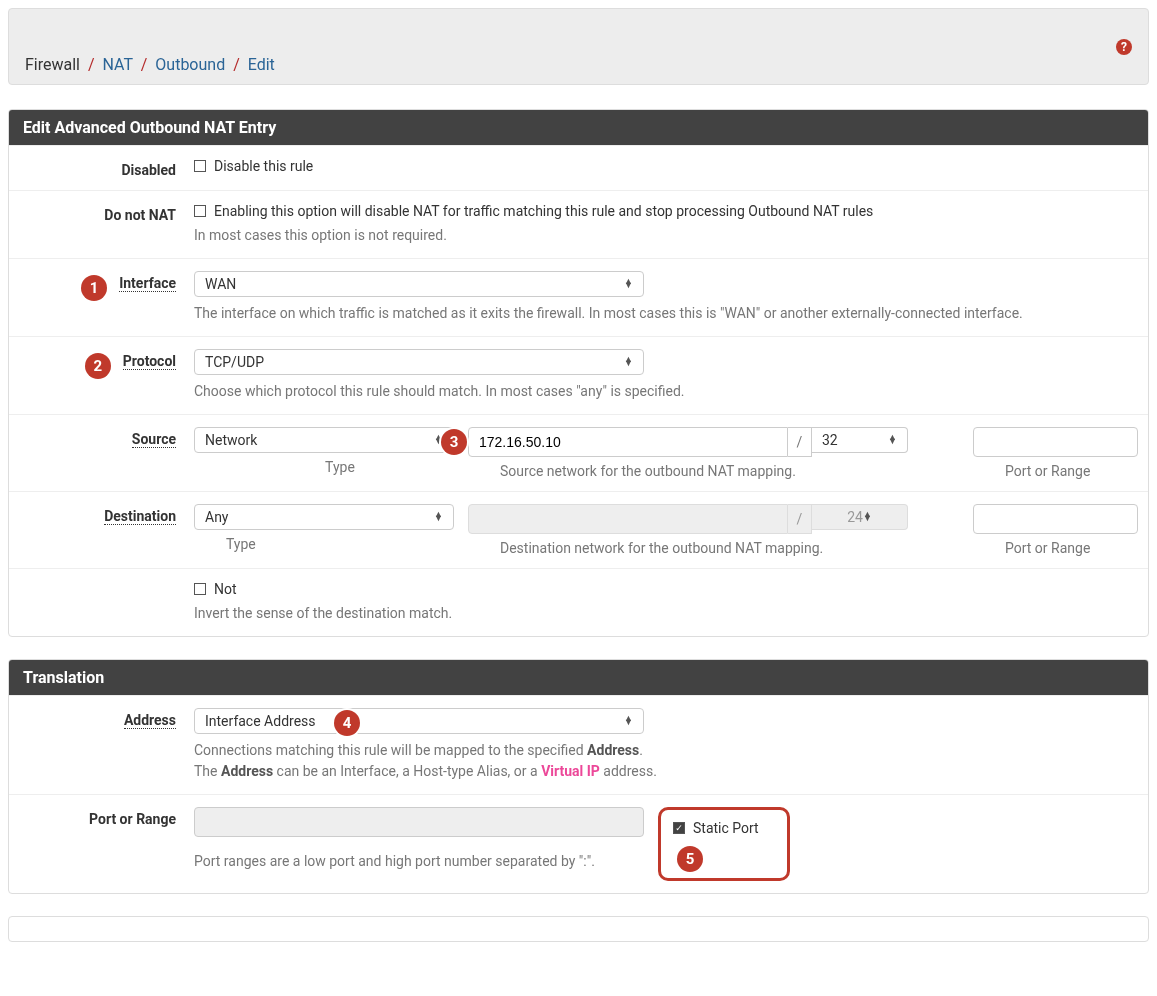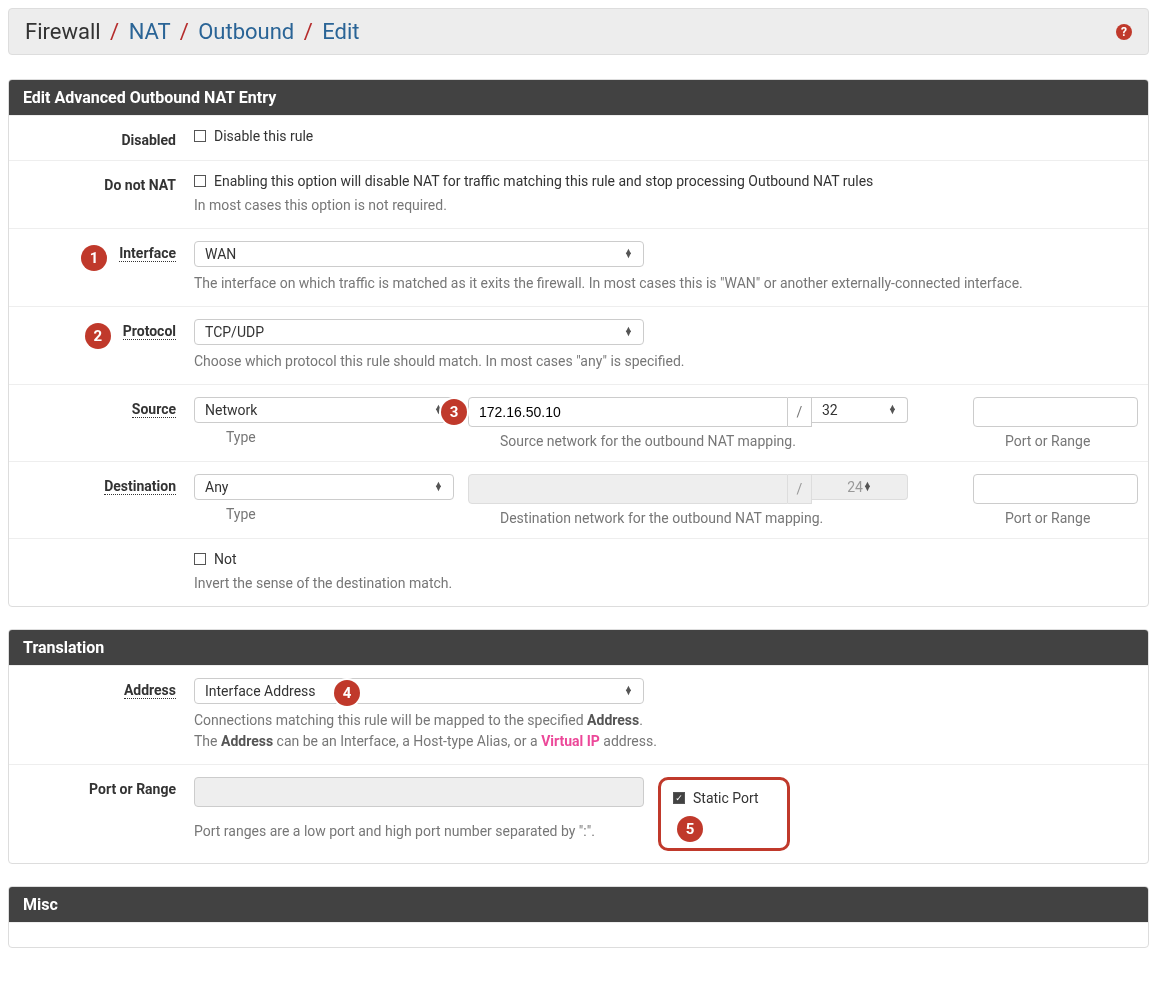--- a/index.html
+++ b/index.html
@@ -19,22 +19,23 @@
     display: flex;
     align-items: center;
     justify-content: space-between;
     background: #ededed;
     border: 1px solid #ddd;
     border-radius: 4px;
     padding: 10px 16px;
     margin: 8px 0 24px 0;
   }
   .breadcrumb {
-    font-size: 22px;
+    font-size: 16px;
     font-weight: 400;
+    margin-top: 36px;
   }
   .breadcrumb .sep { color: #b52b2b; margin: 0 4px;}
   .breadcrumb .bc-static { color: #333; }
   .breadcrumb .bc-link { color: #2a6496; }
   .help-icon {
     width: 16px; height: 16px;
     border-radius: 50%;
     background: #c0392b;
     color: #fff;
     font-size: 12px;
@@ -257,21 +258,21 @@
           <span class="arr">▲<br>▼</span>
         </div>
         <div class="hint">Choose which protocol this rule should match. In most cases "any" is specified.</div>
       </div>
     </div>
 
     <div class="form-row">
       <div class="form-label"><span class="underline">Source</span></div>
       <div class="form-content">
         <div class="row-flex">
-          <div class="col" style="width:260px; position:relative;">
+          <div class="col" style="width:260px; position:relative;text-align:center;">
             <div class="select">
               <span>Network</span>
               <span class="arr">▲<br>▼</span>
             </div>
             <span class="badge-inline" style="right:-13px; top:2px;">3</span>
             <div class="subhint">Type</div>
           </div>
           <div class="col" style="flex:0 0 452px;">
             <div class="net-group">
               <input class="text-input" style="width: 320px;" value="172.16.50.10">
@@ -369,21 +370,20 @@
               <span>Static Port</span>
             </label>
             <span class="badge-inline">5</span>
           </div>
         </div>
       </div>
     </div>
   </div>
 
   <div class="panel">
-    <div class="panel-header">Misc</div>
 
     <div class="form-row">
       
       
     </div>
 
   </div>
 
 </div>
 

